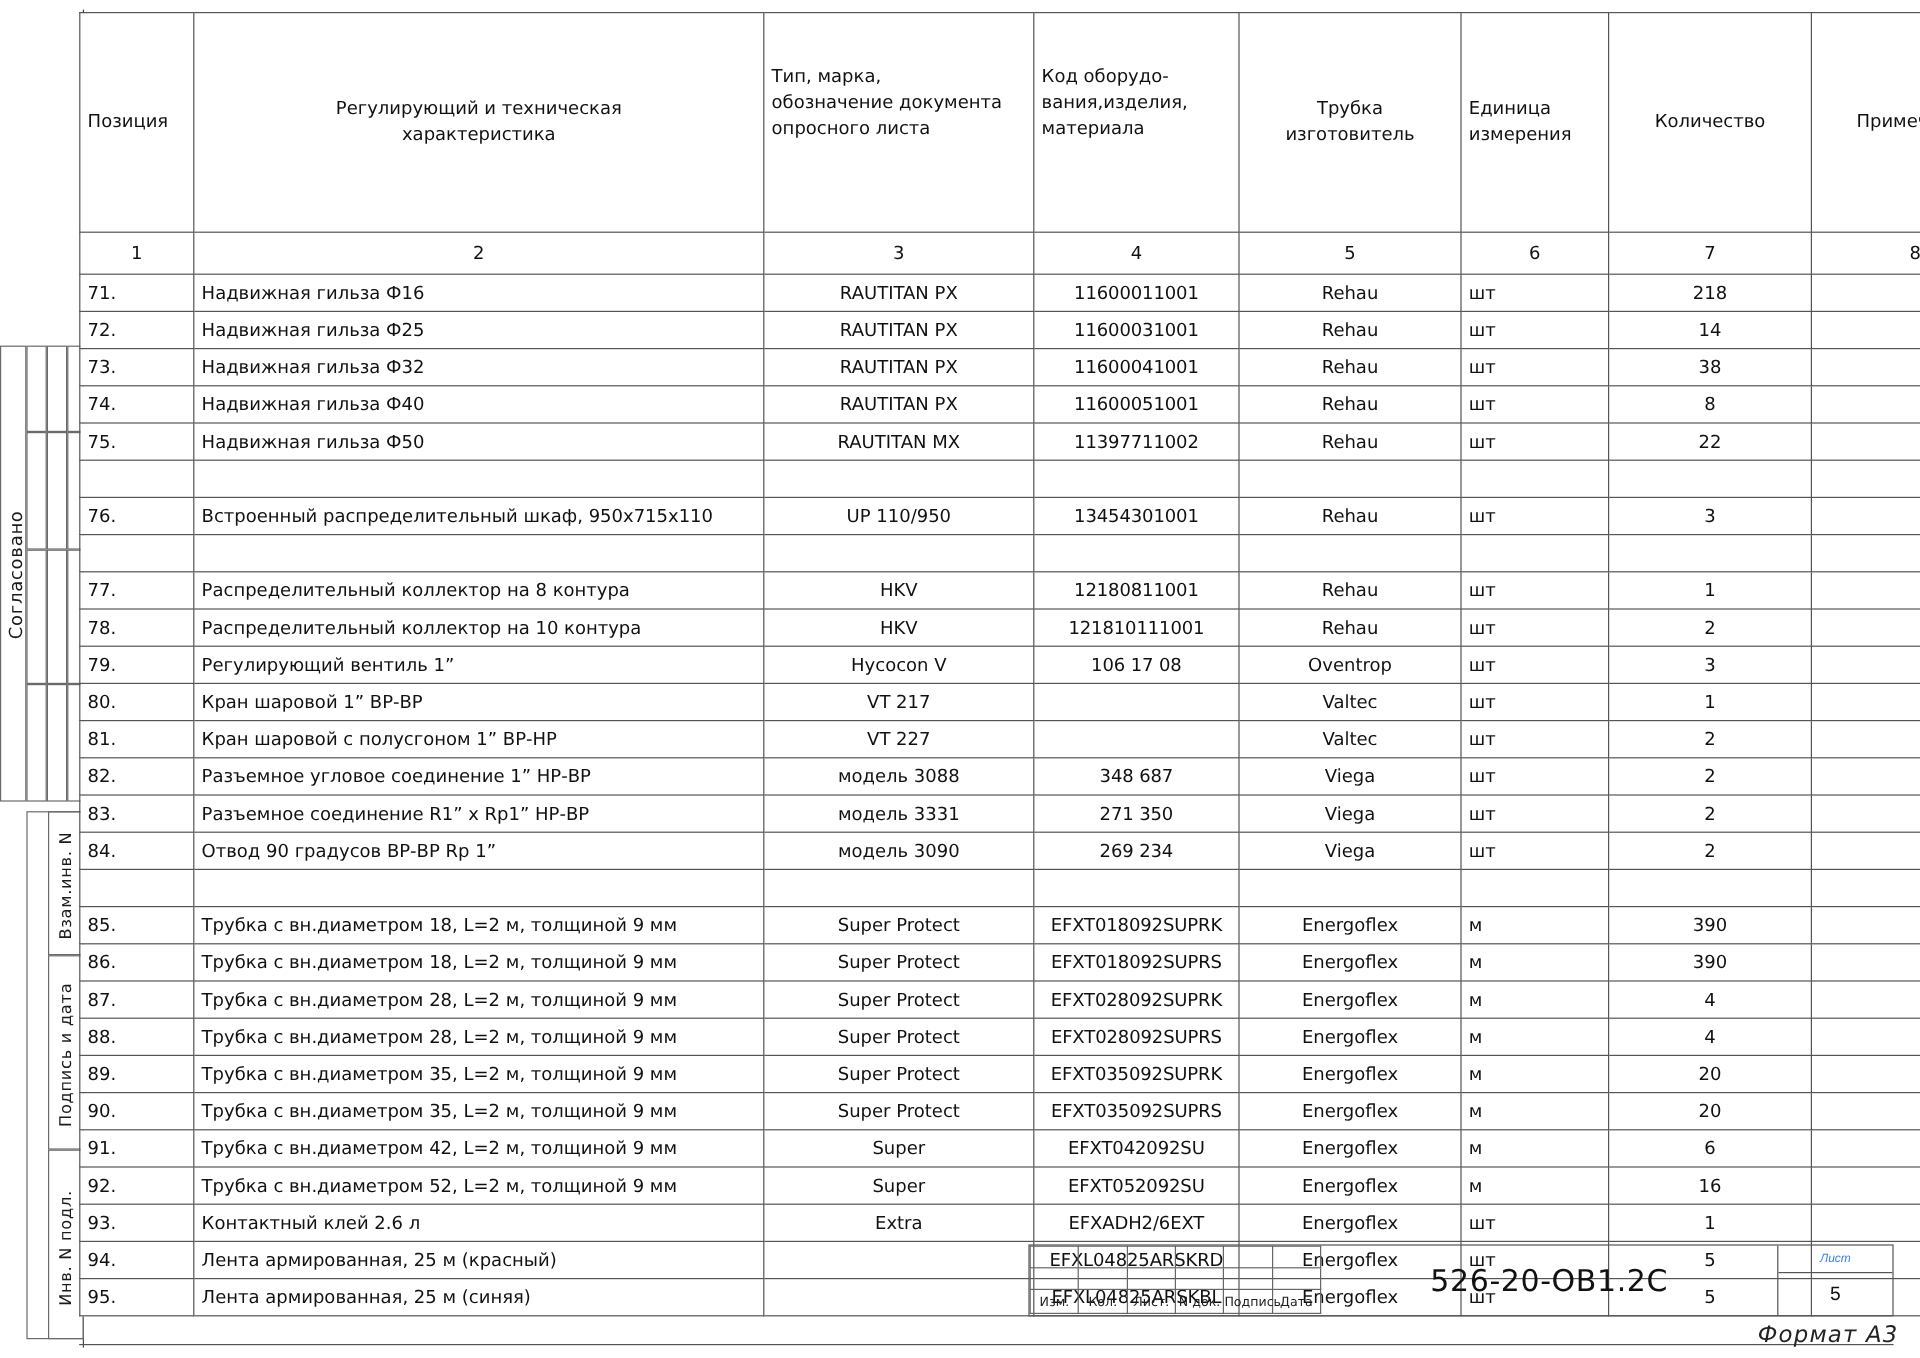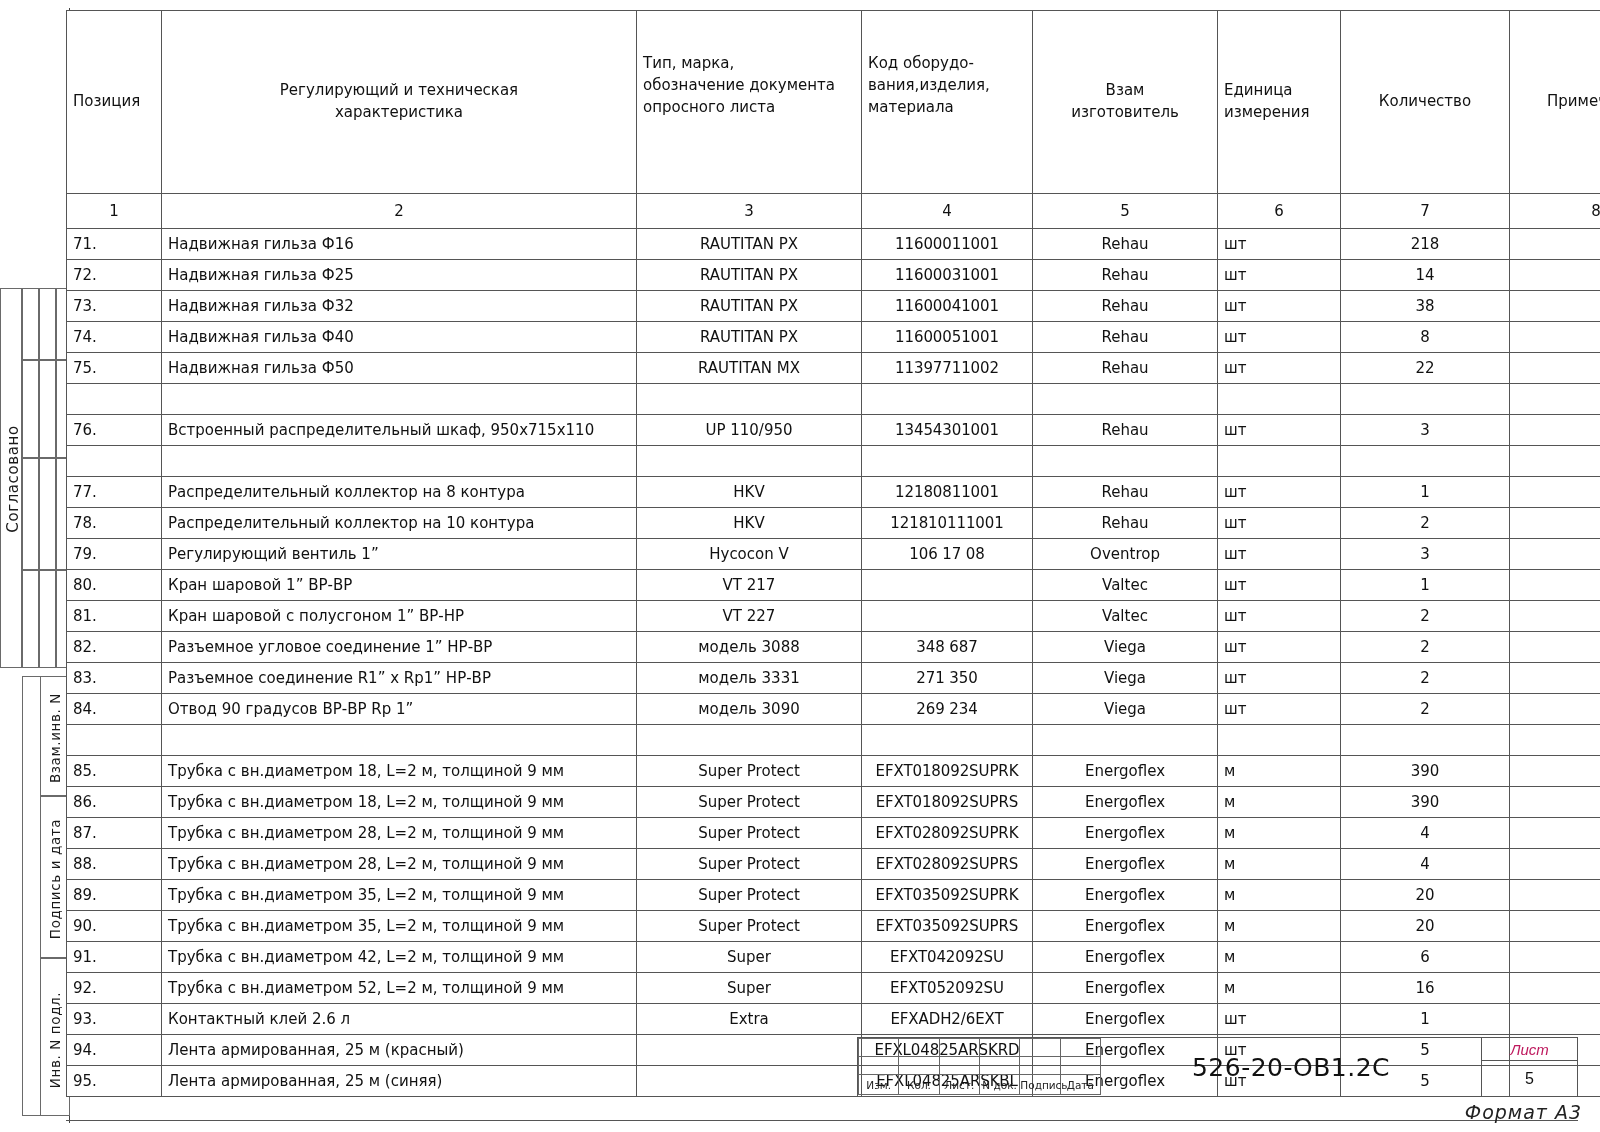--- a/index.html
+++ b/index.html
@@ -80,21 +80,21 @@
     font-size:25px;letter-spacing:.5px;color:#111;
     font-family:"DejaVu Sans",sans-serif;
   }
   .tb-sheet{
     position:absolute;right:0;top:0;width:96px;height:58px;
     border-left:1.2px solid #555;box-sizing:border-box;
   }
   .tb-sheet .lab{
     height:22px;border-bottom:1.1px solid #555;
     display:flex;align-items:center;justify-content:center;
-    font-size:15px;font-style:italic;color:#be185d;
+    font-size:10px;font-style:italic;color:#3b82f6;
   }
   .tb-sheet .val{
     height:35px;display:flex;align-items:center;justify-content:center;
     font-size:16px;color:#111;
   }
   .format{
     position:absolute;right:18px;top:1101px;
     font-size:19px;font-style:italic;letter-spacing:1px;color:#222;
     font-family:"DejaVu Sans",sans-serif;
   }
@@ -146,21 +146,21 @@
           <span>Тип, марка,</span><br>
           <span>обозначение документа</span><br>
           <span>опросного листа</span>
         </td>
         <td class="hdr-cell left c-code">
           <span>Код оборудо-</span><br>
           <span>вания,изделия,</span><br>
           <span>материала</span>
         </td>
         <td class="hdr-cell c-fact">
-          <span>Взам</span><br>
+          <span>Трубка</span><br>
           <span>изготовитель</span>
         </td>
         <td class="hdr-cell c-unit">
           <span>Единица</span><br>
           <span>измерения</span>
         </td>
         <td class="hdr-cell c-qty">Количество</td>
         <td class="hdr-cell c-note">Примечание</td>
       </tr>
     <tr class="numrow">

